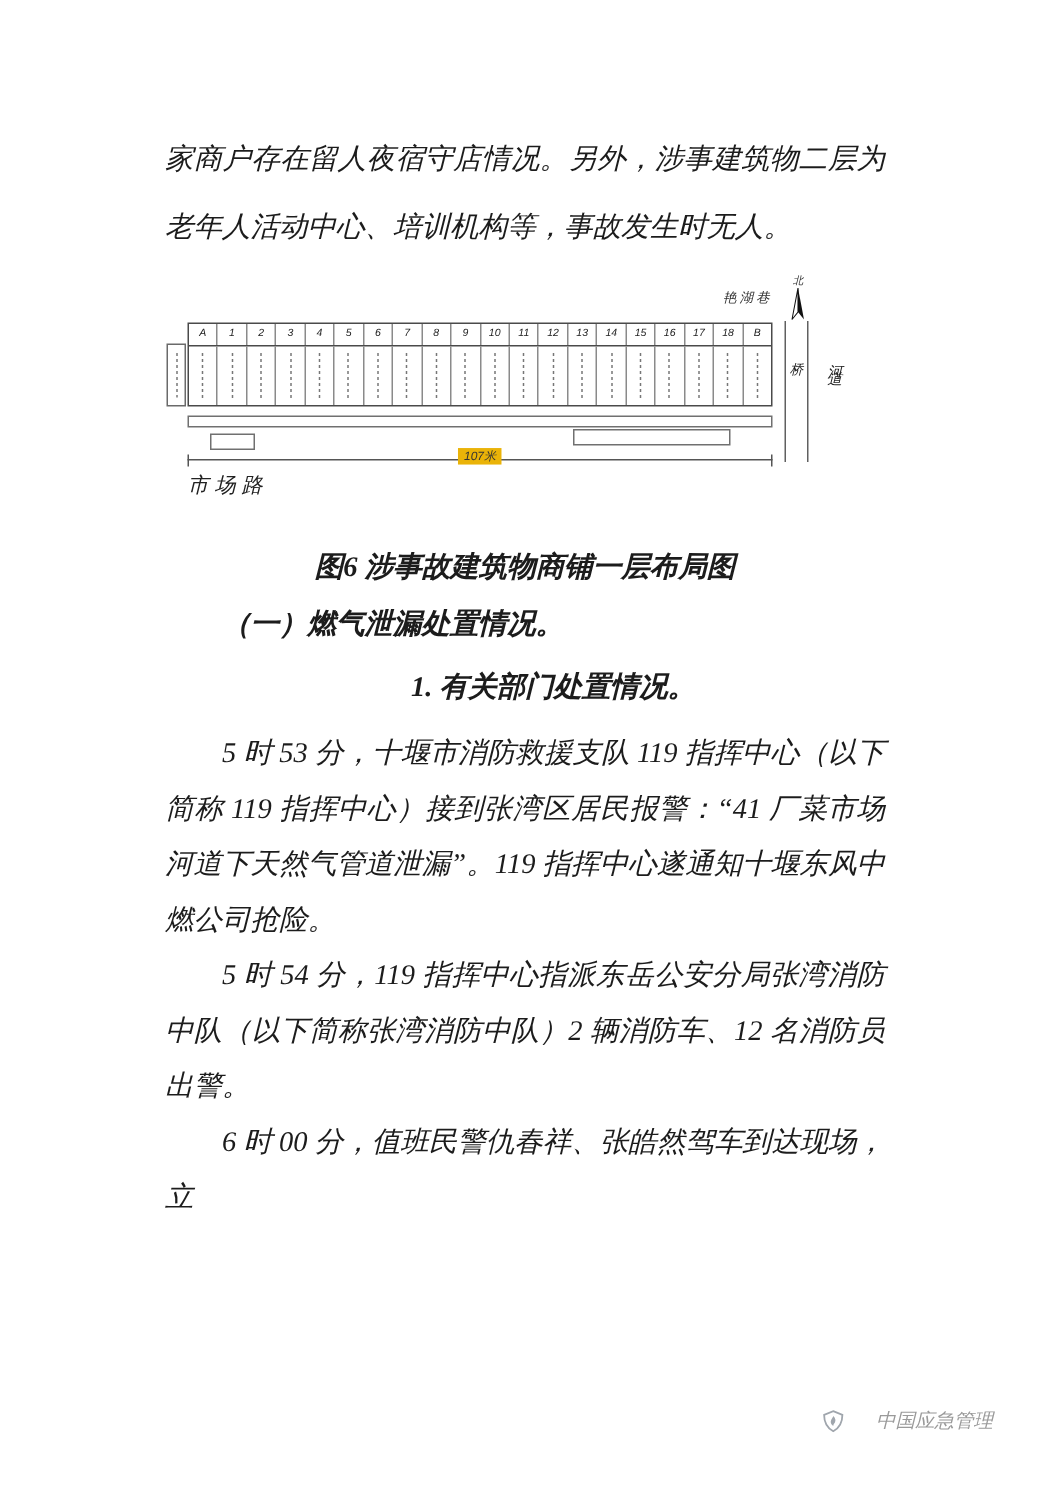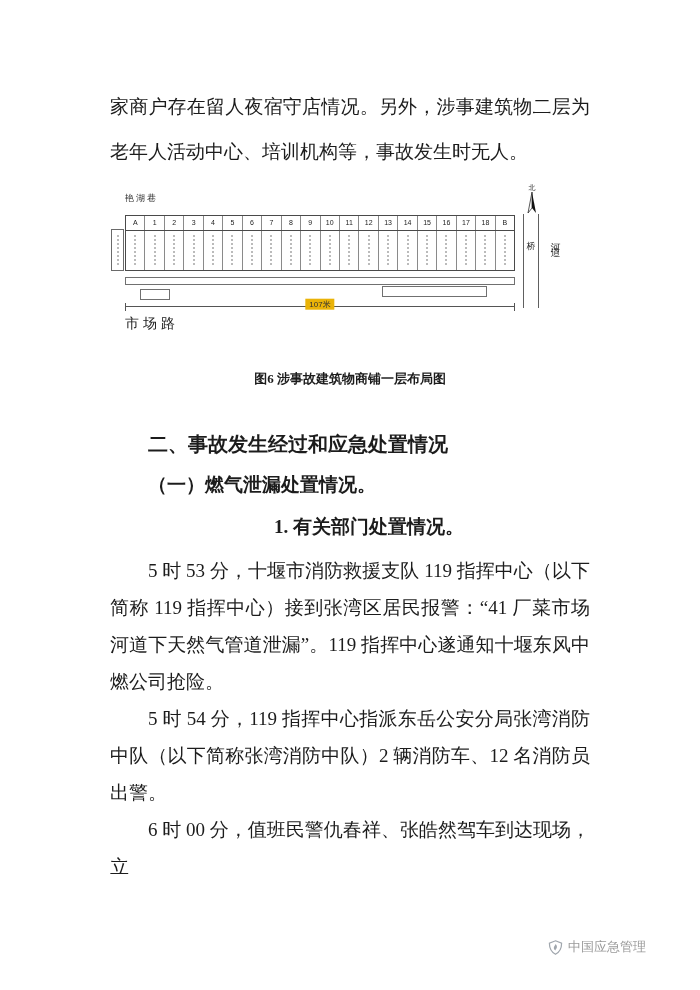--- a/index.html
+++ b/index.html
@@ -5,20 +5,21 @@
   html,body{margin:0;padding:0;background:#ffffff;}
   .page{
     position:relative;
     width:700px;height:990px;
     background:#ffffff;
     box-sizing:border-box;
     padding:84px 110px 0 110px;
     font-family:"Liberation Serif","DejaVu Serif",serif;
     color:#1c1c1c;
     overflow:hidden;
+    font-style:italic;
   }
   
   .intro{
     margin:0;font-size:19px;line-height:45px;
     text-align:justify;text-justify:inter-ideograph;
   }
   .body-para{
     margin:0;font-size:19px;line-height:37px;
     text-align:justify;text-indent:2em;
   }
@@ -30,25 +31,25 @@
   .sub-heading{
     margin:14px 0 16px 0;padding-left:38px;
     font-size:19px;font-weight:bold;line-height:26px;
   }
   .item-heading{
     margin:11px 0 12px 0;padding-left:38px;
     font-size:19px;font-weight:bold;line-height:26px;text-align:center;
   }
   .caption{
     margin-top:30px;text-align:center;
-    font-size:13px;font-weight:bold;line-height:22px;
+    font-size:19px;font-weight:bold;line-height:22px;
   }
   
   .figure{position:relative;height:150px;margin-top:14px;font-family:"Liberation Sans","DejaVu Sans",sans-serif;}
-  .street-top{position:absolute;left:15px;top:4px;width:390px;text-align:left;font-size:9px;letter-spacing:2px;color:#333;}
+  .street-top{position:absolute;left:15px;top:4px;width:390px;text-align:right;font-size:9px;letter-spacing:2px;color:#333;}
   .north{position:absolute;left:414px;top:-4px;width:16px;text-align:center;line-height:1;}
   .north-label{font-size:7px;color:#333;margin-bottom:1px;}
   .strip{position:absolute;left:15px;top:27px;width:390px;height:56px;border:1px solid #4a4a4a;display:flex;flex-direction:column;background:#fff;box-sizing:border-box;}
   .units-row{display:flex;height:14px;border-bottom:1px solid #4a4a4a;}
   .unum{flex:1;border-right:1px solid #8a8a8a;font-size:7px;line-height:13px;text-align:center;color:#222;overflow:hidden;}
   .unum:last-child{border-right:none;}
   .cells-row{display:flex;flex:1;}
   .ucell{flex:1;border-right:1px solid #8a8a8a;position:relative;}
   .ucell:last-child{border-right:none;}
   .tick{position:absolute;left:50%;top:4px;bottom:4px;width:1px;transform:translateX(-50%);
@@ -62,21 +63,21 @@
   .dim-end{position:absolute;top:-4px;width:1px;height:8px;background:#555;}
   .dim-end.left{left:0;}
   .dim-end.right{right:0;}
   .dim-label{position:absolute;left:50%;top:-5px;transform:translate(-50%,-30%);
              background:#eab308;padding:0 4px;font-size:8px;color:#333;white-space:nowrap;}
   .street-bottom{position:absolute;left:15px;top:127px;width:390px;font-size:14px;letter-spacing:4px;color:#222;}
   .bridge{position:absolute;left:413px;top:26px;width:16px;height:94px;border-left:1px solid #606060;border-right:1px solid #606060;box-sizing:border-box;}
   .bridge-label{position:absolute;left:50%;top:26px;transform:translateX(-50%);font-size:9px;color:#222;}
   .river-label{position:absolute;left:438px;top:46px;writing-mode:vertical-rl;font-size:10px;letter-spacing:5px;color:#222;}
   
-  .footer{position:absolute;left:548px;top:938px;display:flex;align-items:center;gap:5px;
+  .footer{position:absolute;left:548px;top:938px;display:flex;align-items:center;gap:21px;
           color:#9a9a9a;font-size:13px;font-family:"Liberation Sans","DejaVu Sans",sans-serif;}
   .footer .logo{display:inline-flex;width:15px;height:15px;}
 </style>
 </head>
 <body>
 
 <div class="page">
 
   <p class="intro">家商户存在留人夜宿守店情况。另外，涉事建筑物二层为老年人活动中心、培训机构等，事故发生时无人。</p>
 
@@ -194,21 +195,20 @@
     <div class="street-bottom">市场路</div>
 
     <div class="bridge">
       <span class="bridge-label">桥</span>
     </div>
     <div class="river-label">河道</div>
   </div>
 
   <div class="caption">图6 涉事故建筑物商铺一层布局图</div>
 
-  <div class="section-heading">二、事故发生经过和应急处置情况</div>
   <div class="sub-heading">（一）燃气泄漏处置情况。</div>
   <div class="item-heading">1. 有关部门处置情况。</div>
 
   <p class="body-para">5 时 53 分，十堰市消防救援支队 119 指挥中心（以下简称 119 指挥中心）接到张湾区居民报警：“41 厂菜市场河道下天然气管道泄漏”。119 指挥中心遂通知十堰东风中燃公司抢险。</p>
   <p class="body-para">5 时 54 分，119 指挥中心指派东岳公安分局张湾消防中队（以下简称张湾消防中队）2 辆消防车、12 名消防员出警。</p>
   <p class="body-para">6 时 00 分，值班民警仇春祥、张皓然驾车到达现场，立</p>
 
   <div class="footer">
     <span class="logo">
       <svg width="15" height="15" viewBox="0 0 15 15">

